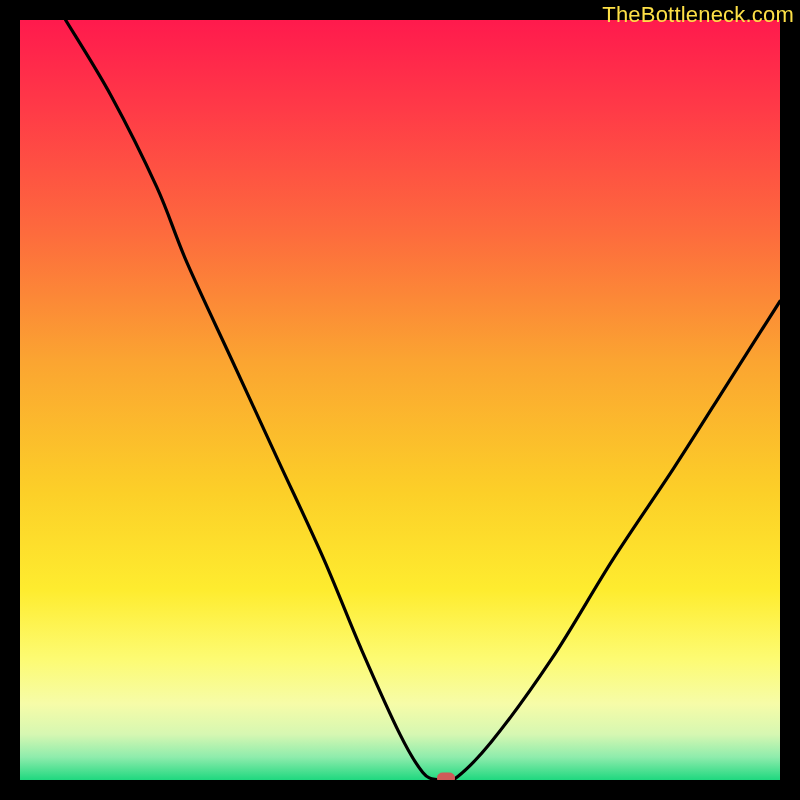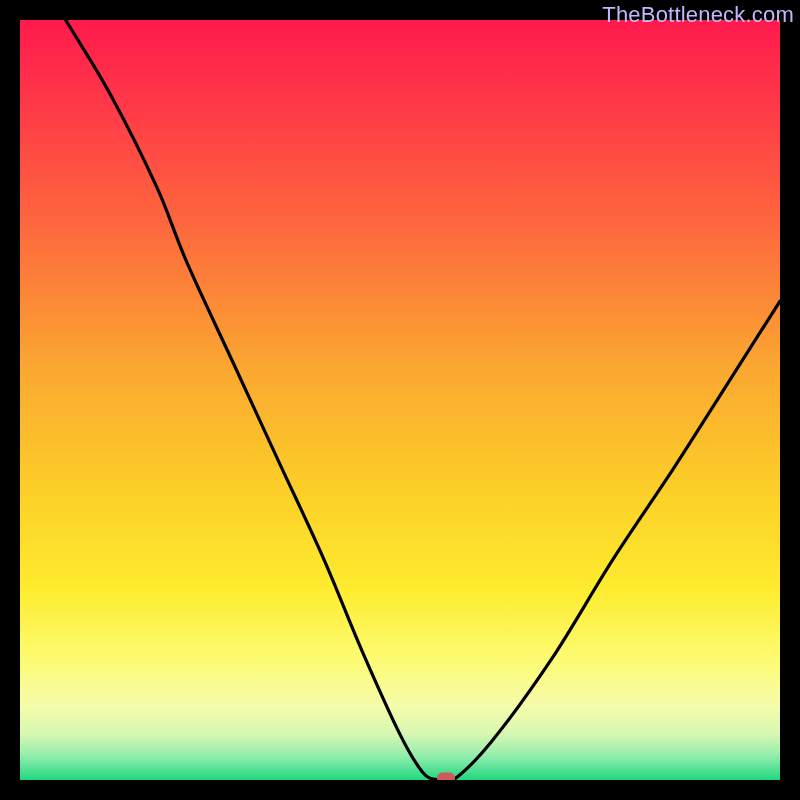--- a/index.html
+++ b/index.html
@@ -36,21 +36,21 @@
     position: absolute;
     left: 0;
     top: 0;
     width: 100%;
     height: 100%;
   }
   .watermark {
     position: absolute;
     top: 2px;
     right: 6px;
-    color: #c4b5fd;
+    color: #fde047;
     font-size: 22px;
     letter-spacing: 0.2px;
     font-weight: 500;
   }
   .min-marker {
     position: absolute;
     width: 18px;
     height: 11px;
     border-radius: 6px / 5px;
     background: #cf5b59;

